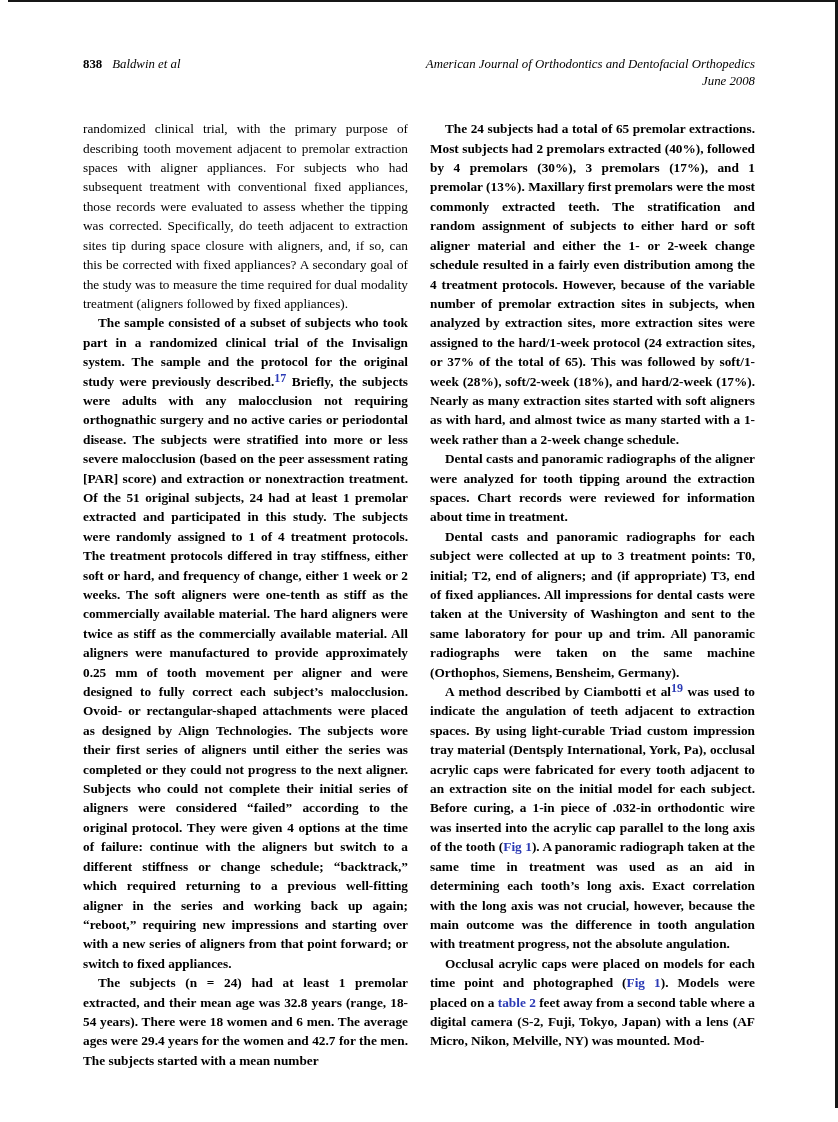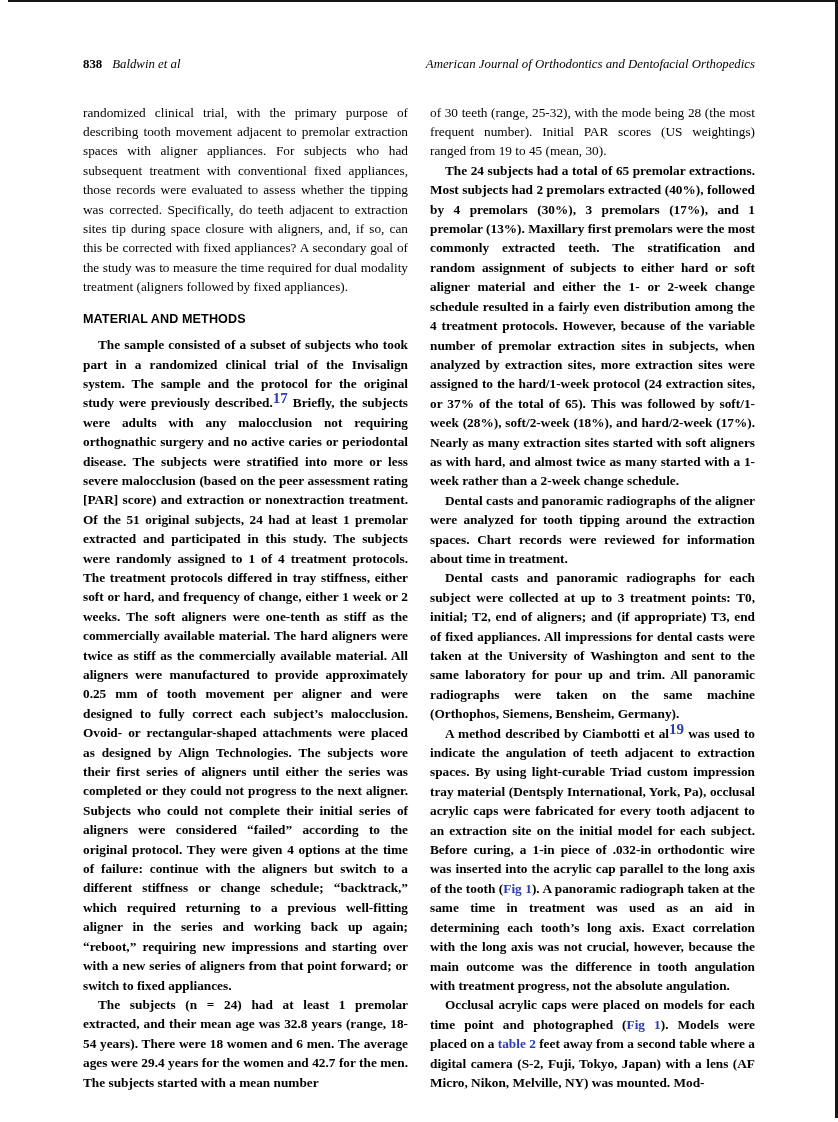--- a/index.html
+++ b/index.html
@@ -69,21 +69,21 @@
     font-family: "Liberation Sans", sans-serif;
     font-weight: bold;
     font-size: 12.6px;
     letter-spacing: 0.1px;
     text-align: left;
     text-indent: 0;
     margin: 13px 0 6px 0;
   }
   .ref-link {
     color: var(--link-color);
-    font-size: 15px;
+    font-size: 12px;
     line-height: 0;
     vertical-align: 4px;
     cursor: pointer;
   }
   .inline-link {
     color: var(--link-color);
     cursor: pointer;
     margin-top: 7px;
   }
   .text-run { color: inherit; }
@@ -94,32 +94,31 @@
 <div class="page">
   <div class="scan-edge-top"></div>
   <div class="scan-edge-right"></div>
 
   <header class="page-header">
     <div class="header-left">
       <span class="pgnum">838</span><span class="authors">Baldwin et al</span>
     </div>
     <div class="header-right">
       <div class="journal-title">American Journal of Orthodontics and Dentofacial Orthopedics</div>
+      <div class="issue-date">June 2008</div>
     </div>
   </header>
 
   <main class="columns">
     <div class="col">
         <p class="para"><span class="text-run">randomized clinical trial, with the primary purpose of describing tooth movement adjacent to premolar extraction spaces with aligner appliances. For subjects who had subsequent treatment with conventional fixed appliances, those records were evaluated to assess whether the tipping was corrected. Specifically, do teeth adjacent to extraction sites tip during space closure with aligners, and, if so, can this be corrected with fixed appliances? A secondary goal of the study was to measure the time required for dual modality treatment (aligners followed by fixed appliances).</span></p>
-        <h2 class="section-heading">MATERIAL AND METHODS</h2>
         <p class="para indent"><span class="text-run">The sample consisted of a subset of subjects who took part in a randomized clinical trial of the Invisalign system. The sample and the protocol for the original study were previously described.</span><sup class="ref-link">17</sup><span class="text-run"> Briefly, the subjects were adults with any malocclusion not requiring orthognathic surgery and no active caries or periodontal disease. The subjects were stratified into more or less severe malocclusion (based on the peer assessment rating [PAR] score) and extraction or nonextraction treatment. Of the 51 original subjects, 24 had at least 1 premolar extracted and participated in this study. The subjects were randomly assigned to 1 of 4 treatment protocols. The treatment protocols differed in tray stiffness, either soft or hard, and frequency of change, either 1 week or 2 weeks. The soft aligners were one-tenth as stiff as the commercially available material. The hard aligners were twice as stiff as the commercially available material. All aligners were manufactured to provide approximately 0.25 mm of tooth movement per aligner and were designed to fully correct each subject’s malocclusion. Ovoid- or rectangular-shaped attachments were placed as designed by Align Technologies. The subjects wore their first series of aligners until either the series was completed or they could not progress to the next aligner. Subjects who could not complete their initial series of aligners were considered “failed” according to the original protocol. They were given 4 options at the time of failure: continue with the aligners but switch to a different stiffness or change schedule; “backtrack,” which required returning to a previous well-fitting aligner in the series and working back up again; “reboot,” requiring new impressions and starting over with a new series of aligners from that point forward; or switch to fixed appliances.</span></p>
         <p class="para indent"><span class="text-run">The subjects (n = 24) had at least 1 premolar extracted, and their mean age was 32.8 years (range, 18-54 years). There were 18 women and 6 men. The average ages were 29.4 years for the women and 42.7 for the men. The subjects started with a mean number</span></p>
       </div>
     <div class="col">
-        <p class="para"><span class="text-run">of 30 teeth (range, 25-32), with the mode being 28 (the most frequent number). Initial PAR scores (US weightings) ranged from 19 to 45 (mean, 30).</span></p>
         <p class="para indent"><span class="text-run">The 24 subjects had a total of 65 premolar extractions. Most subjects had 2 premolars extracted (40%), followed by 4 premolars (30%), 3 premolars (17%), and 1 premolar (13%). Maxillary first premolars were the most commonly extracted teeth. The stratification and random assignment of subjects to either hard or soft aligner material and either the 1- or 2-week change schedule resulted in a fairly even distribution among the 4 treatment protocols. However, because of the variable number of premolar extraction sites in subjects, when analyzed by extraction sites, more extraction sites were assigned to the hard/1-week protocol (24 extraction sites, or 37% of the total of 65). This was followed by soft/1-week (28%), soft/2-week (18%), and hard/2-week (17%). Nearly as many extraction sites started with soft aligners as with hard, and almost twice as many started with a 1-week rather than a 2-week change schedule.</span></p>
         <p class="para indent"><span class="text-run">Dental casts and panoramic radiographs of the aligner were analyzed for tooth tipping around the extraction spaces. Chart records were reviewed for information about time in treatment.</span></p>
         <p class="para indent"><span class="text-run">Dental casts and panoramic radiographs for each subject were collected at up to 3 treatment points: T0, initial; T2, end of aligners; and (if appropriate) T3, end of fixed appliances. All impressions for dental casts were taken at the University of Washington and sent to the same laboratory for pour up and trim. All panoramic radiographs were taken on the same machine (Orthophos, Siemens, Bensheim, Germany).</span></p>
         <p class="para indent"><span class="text-run">A method described by Ciambotti et al</span><sup class="ref-link">19</sup><span class="text-run"> was used to indicate the angulation of teeth adjacent to extraction spaces. By using light-curable Triad custom impression tray material (Dentsply International, York, Pa), occlusal acrylic caps were fabricated for every tooth adjacent to an extraction site on the initial model for each subject. Before curing, a 1-in piece of .032-in orthodontic wire was inserted into the acrylic cap parallel to the long axis of the tooth (</span><span class="inline-link">Fig 1</span><span class="text-run">). A panoramic radiograph taken at the same time in treatment was used as an aid in determining each tooth’s long axis. Exact correlation with the long axis was not crucial, however, because the main outcome was the difference in tooth angulation with treatment progress, not the absolute angulation.</span></p>
         <p class="para indent"><span class="text-run">Occlusal acrylic caps were placed on models for each time point and photographed (</span><span class="inline-link">Fig 1</span><span class="text-run">). Models were placed on a </span><span class="inline-link">table 2</span><span class="text-run"> feet away from a second table where a digital camera (S-2, Fuji, Tokyo, Japan) with a lens (AF Micro, Nikon, Melville, NY) was mounted. Mod-</span></p>
       </div>
   </main>
 </div>
 
 </body></html>

